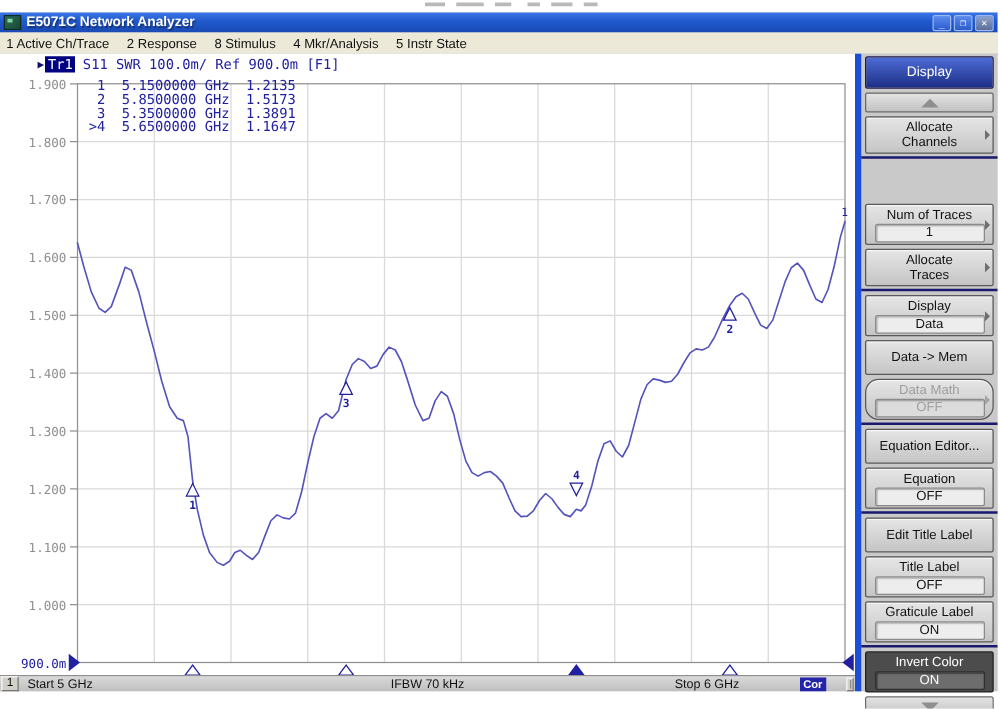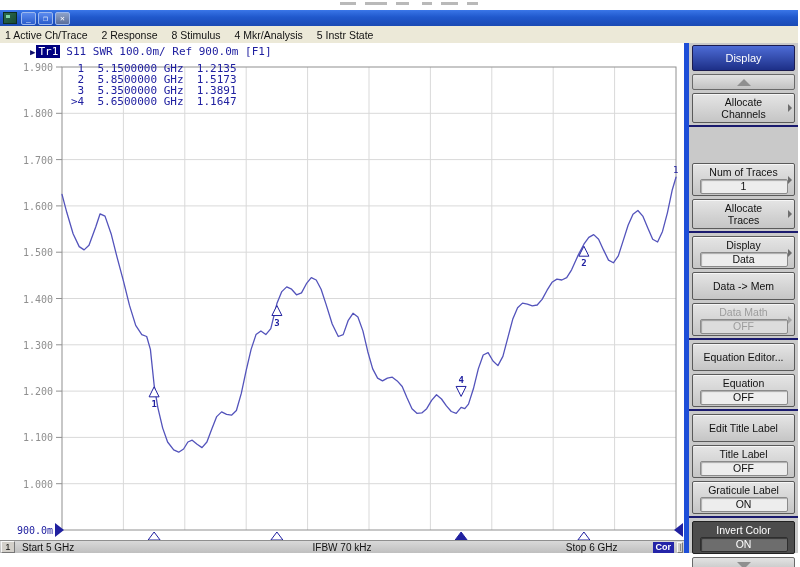--- a/index.html
+++ b/index.html
@@ -38,21 +38,21 @@
                 font-size:11px;line-height:11px;color:#2020a0;white-space:pre;}
   #plot-svg{position:absolute;top:0;left:0;}
   
   .statusbar{position:absolute;bottom:0;left:0;width:684px;height:13px;box-sizing:border-box;
              background:linear-gradient(#d9d9d9,#bfbfbf);border-top:1px solid #8f8f8f;
              display:flex;align-items:center;font-size:10px;color:#111;padding:0 1px;}
   .sb-box{background:#d2cfc9;border-top:1px solid #f7f7f7;border-left:1px solid #f7f7f7;
           border-right:1px solid #777;border-bottom:1px solid #777;width:12px;text-align:center;
           font-size:9.5px;line-height:10px;margin-right:7px;flex:none;}
   .sb-center{position:absolute;left:0;right:0;text-align:center;}
-  .sb-right{margin-left:auto;display:flex;align-items:flex-end;gap:3px;position:relative;}
+  .sb-right{margin-left:auto;display:flex;align-items:flex-end;gap:16px;position:relative;}
   .cor-badge{background:#2424a8;color:#fff;font-size:9px;font-weight:bold;padding:0 3px;line-height:11px;margin-left:32px;}
   .grip{width:6px;height:11px;background:#d2cfc9;border-top:1px solid #f7f7f7;border-left:1px solid #f7f7f7;
         border-right:1px solid #777;border-bottom:1px solid #777;box-sizing:border-box;}
   .grip::after{content:"";display:block;width:1px;height:7px;background:#8a8a8a;margin:1px auto 0;}
   
   .sidebar{position:absolute;top:33px;left:684px;width:114px;height:510px;background:#c9c9c9;
            border-left:5px solid #1d4ed8;display:flex;flex-direction:column;box-sizing:border-box;}
   .sk-header{margin:2px 3px 0;height:24px;flex:none;border:1px solid #1b1b4e;border-radius:2px;
              background:linear-gradient(#4d6cd6,#1d2f87);color:#fff;font-size:11px;
              display:flex;align-items:center;justify-content:center;}
@@ -86,20 +86,21 @@
 
   <div class="artifact">
     <i style="width:16px"></i><i style="width:22px"></i><i style="width:13px"></i>
     <i style="width:10px"></i><i style="width:17px"></i><i style="width:11px"></i>
   </div>
 
   <div class="window">
 
     <div class="titlebar">
       <span class="app-icon"></span>
+      <span class="wtitle">E5071C Network Analyzer</span>
       <span class="winbtns">
         <span class="wbtn">_</span>
         <span class="wbtn">❐</span>
         <span class="wbtn close">✕</span>
       </span>
     </div>
 
     <div class="menubar" id="menubar">
         <span>1 Active Ch/Trace</span>
         <span>2 Response</span>
@@ -226,21 +227,21 @@
           </div><div class="sk-btn" style="height: 28px;">
             <span>Allocate</span>
             <span>Traces</span>
             <span class="sk-arrow"></span>
           </div><div class="sk-sep"></div><div class="sk-btn" style="height: 31px;">
             <span>Display</span>
             <div class="sk-value">Data</div>
             <span class="sk-arrow"></span>
           </div><div class="sk-btn" style="height: 26px;">
             <span>Data -&gt; Mem</span>
-          </div><div class="sk-btn disabled" style="height: 31px;">
+          </div><div class="sk-btn disabled" style="height: 31px; border-radius: 11px;">
             <span>Data Math</span>
             <div class="sk-value">OFF</div>
             <span class="sk-arrow"></span>
           </div><div class="sk-sep"></div><div class="sk-btn" style="height: 26px;">
             <span>Equation Editor...</span>
           </div><div class="sk-btn" style="height: 31px;">
             <span>Equation</span>
             <div class="sk-value">OFF</div>
           </div><div class="sk-sep"></div><div class="sk-btn" style="height: 26px;">
             <span>Edit Title Label</span>

